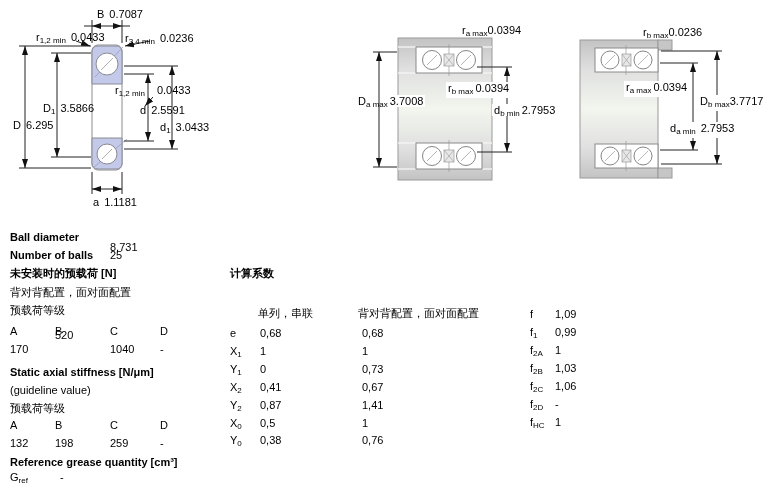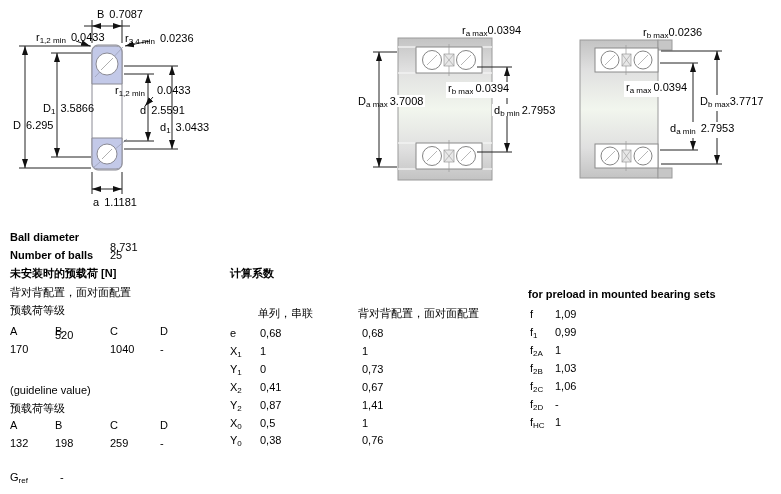--- a/index.html
+++ b/index.html
@@ -176,31 +176,33 @@
   <span class="lbl" style="left:10px;top:304px">预载荷等级</span>
   <span class="lbl" style="left:10px;top:325px">A</span>
   <span class="lbl" style="left:55px;top:325px">B</span>
   <span class="lbl" style="left:110px;top:325px">C</span>
   <span class="lbl" style="left:160px;top:325px">D</span>
   <span class="lbl" style="left:10px;top:343px">170</span>
   <span class="lbl" style="left:55px;top:329px">520</span>
   <span class="lbl" style="left:110px;top:343px">1040</span>
   <span class="lbl" style="left:160px;top:343px">-</span>
 
+  <span class="lbl b" style="left:10px;top:366px">Static axial stiffness [N/μm]</span>
   <span class="lbl" style="left:10px;top:384px">(guideline value)</span>
   <span class="lbl" style="left:10px;top:402px">预载荷等级</span>
   <span class="lbl" style="left:10px;top:419px">A</span>
   <span class="lbl" style="left:55px;top:419px">B</span>
   <span class="lbl" style="left:110px;top:419px">C</span>
   <span class="lbl" style="left:160px;top:419px">D</span>
   <span class="lbl" style="left:10px;top:437px">132</span>
   <span class="lbl" style="left:55px;top:437px">198</span>
   <span class="lbl" style="left:110px;top:437px">259</span>
   <span class="lbl" style="left:160px;top:437px">-</span>
 
+  <span class="lbl b" style="left:10px;top:456px">Reference grease quantity [cm³]</span>
   <span class="lbl" style="left:10px;top:471px"><span>G</span><span class="sb">ref</span></span>
   <span class="lbl" style="left:60px;top:471px">-</span>
 
   <span class="lbl b" style="left:230px;top:267px">计算系数</span>
   <span class="lbl" style="left:258px;top:307px">单列，串联</span>
   <span class="lbl" style="left:358px;top:307px">背对背配置，面对面配置</span>
 
   <span class="lbl" style="left:230px;top:327px"><span>e</span><span class="sb"></span></span>
   <span class="lbl" style="left:260px;top:327px">0,68</span>
   <span class="lbl" style="left:362px;top:327px">0,68</span>
@@ -222,21 +224,20 @@
   <span class="lbl" style="left:362px;top:399px">1,41</span>
 
   <span class="lbl" style="left:230px;top:417px"><span>X</span><span class="sb">0</span></span>
   <span class="lbl" style="left:260px;top:417px">0,5</span>
   <span class="lbl" style="left:362px;top:417px">1</span>
 
   <span class="lbl" style="left:230px;top:434px"><span>Y</span><span class="sb">0</span></span>
   <span class="lbl" style="left:260px;top:434px">0,38</span>
   <span class="lbl" style="left:362px;top:434px">0,76</span>
 
-  <span class="lbl b" style="left:528px;top:288px">for preload in mounted bearing sets</span>
 
   <span class="lbl" style="left:530px;top:308px"><span>f</span><span class="sb"></span></span>
   <span class="lbl" style="left:555px;top:308px">1,09</span>
 
   <span class="lbl" style="left:530px;top:326px"><span>f</span><span class="sb">1</span></span>
   <span class="lbl" style="left:555px;top:326px">0,99</span>
 
   <span class="lbl" style="left:530px;top:344px"><span>f</span><span class="sb">2A</span></span>
   <span class="lbl" style="left:555px;top:344px">1</span>
 

